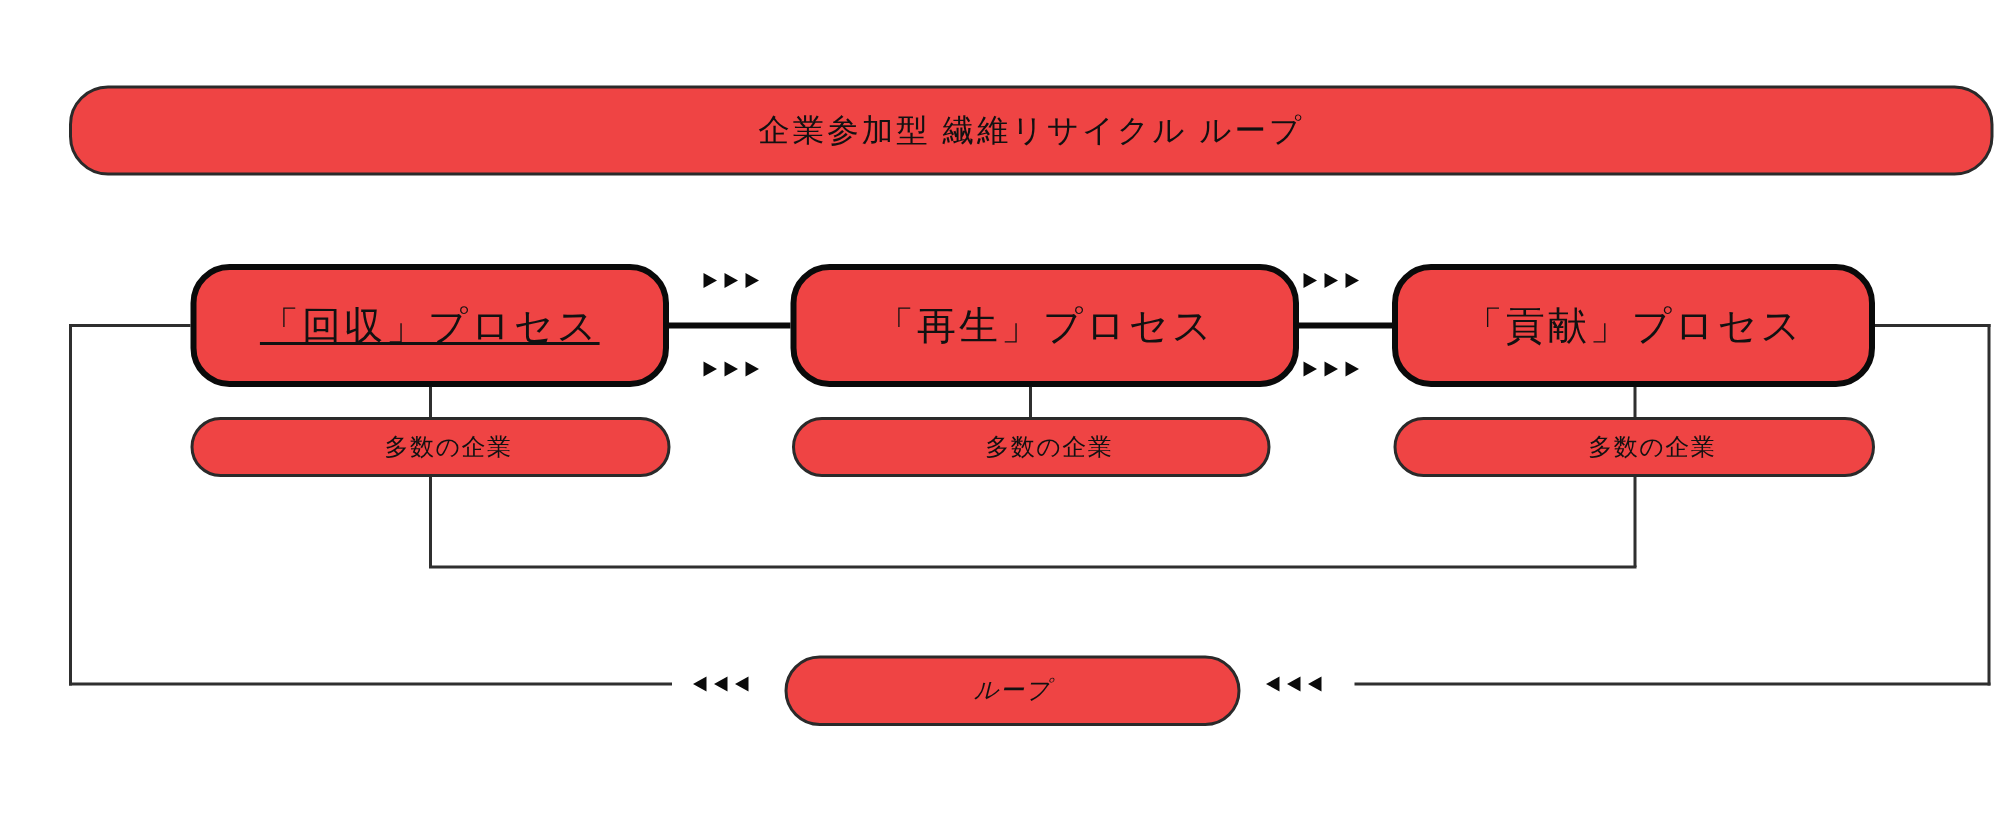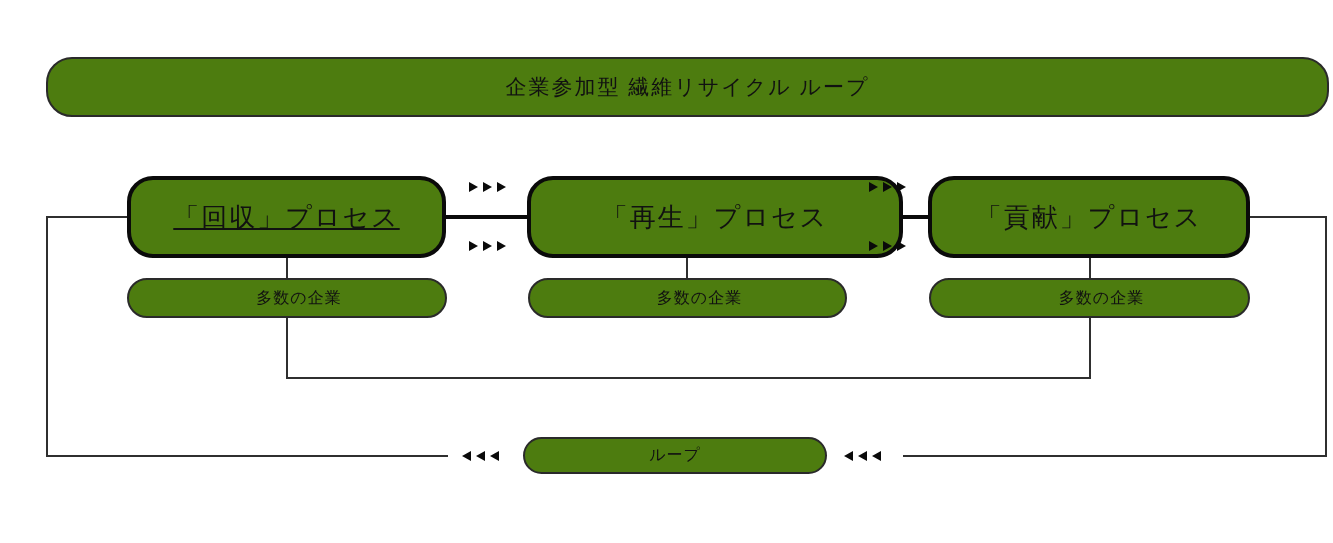--- a/index.html
+++ b/index.html
@@ -1,30 +1,30 @@
 <!DOCTYPE html>
 <html><head>
 <meta charset="utf-8">
 <style>
   html,body{margin:0;padding:0;background:#ffffff;}
   body{font-family:"Liberation Sans","DejaVu Sans",sans-serif;color:#111;}
   .canvas{position:relative;width:1333px;height:543px;background:#ffffff;overflow:hidden;}
 
-  .box{position:absolute;box-sizing:border-box;background:#4d7c0f;display:flex;align-items:center;justify-content:center;text-align:center;border-radius:26px;}
+  .box{position:absolute;box-sizing:border-box;background:#ef4444;display:flex;align-items:center;justify-content:center;text-align:center;border-radius:26px;}
   .title-box{left:46px;top:57px;width:1283px;height:60px;border:2px solid #2a2a2a;font-size:21px;letter-spacing:2px;z-index:3;}
   .process-box{top:176px;height:82px;border:4px solid #0a0a0a;font-size:26px;letter-spacing:2px;z-index:4;}
   .process-1{left:127px;width:319px;text-decoration:underline;}
-  .process-2{left:527px;width:376px;}
+  .process-2{left:527px;width:339px;}
   .process-3{left:928px;width:322px;font-family:Liberation Serif, serif;}
   .companies-box{top:278px;height:40px;border:2px solid #2a2a2a;font-size:16px;letter-spacing:1px;z-index:3;padding-left:24px;}
   .companies-1{left:127px;width:320px;}
   .companies-2{left:528px;width:319px;}
   .companies-3{left:929px;width:321px;}
   .link-box{left:608px;top:358px;width:160px;height:40px;border:2px solid #2a2a2a;font-size:16px;letter-spacing:1px;z-index:3;}
-  .loop-box{left:523px;top:437px;width:304px;height:37px;border:2px solid #2a2a2a;font-size:16px;letter-spacing:1px;z-index:3;}
+  .loop-box{left:523px;top:437px;width:304px;height:47px;border:2px solid #2a2a2a;font-size:16px;letter-spacing:1px;z-index:3;font-style:italic;}
 
   .line{position:absolute;background:#2f2f2f;z-index:1;}
   .line-thick{position:absolute;background:#0a0a0a;z-index:2;}
 
   
   .conn-12{left:446px;top:215px;width:81px;height:4px;}
   .conn-23{left:847px;top:215px;width:81px;height:4px;}
 
   
   .stub-p1{left:286px;top:258px;width:2px;height:20px;}

